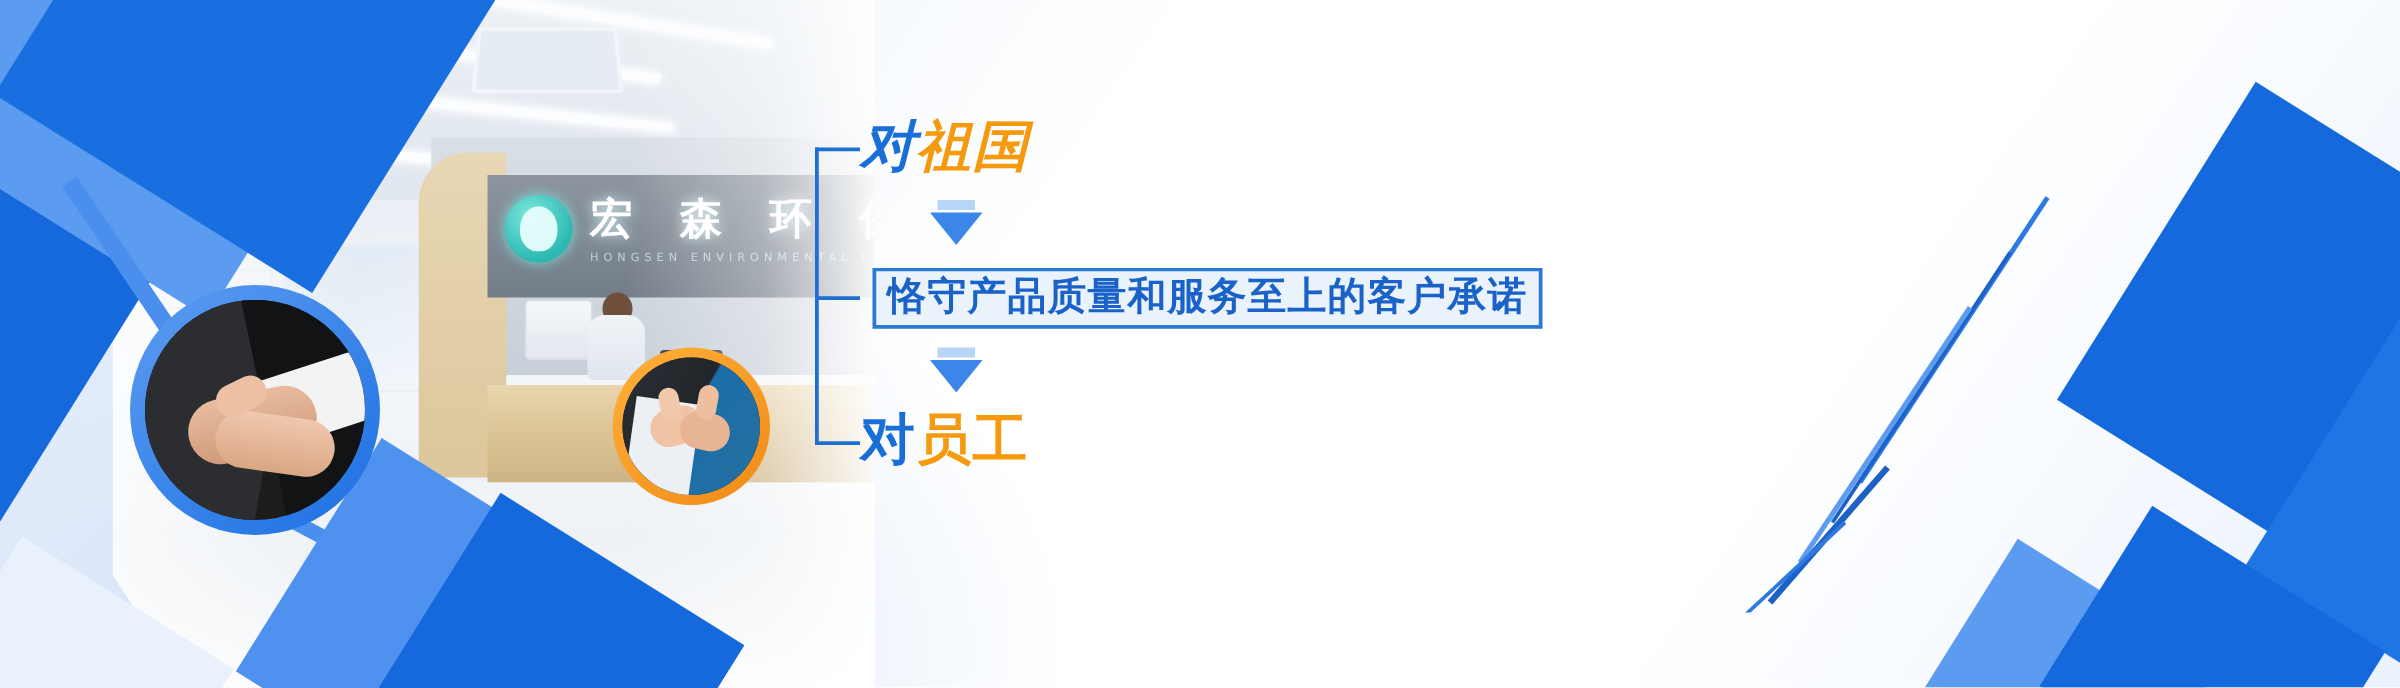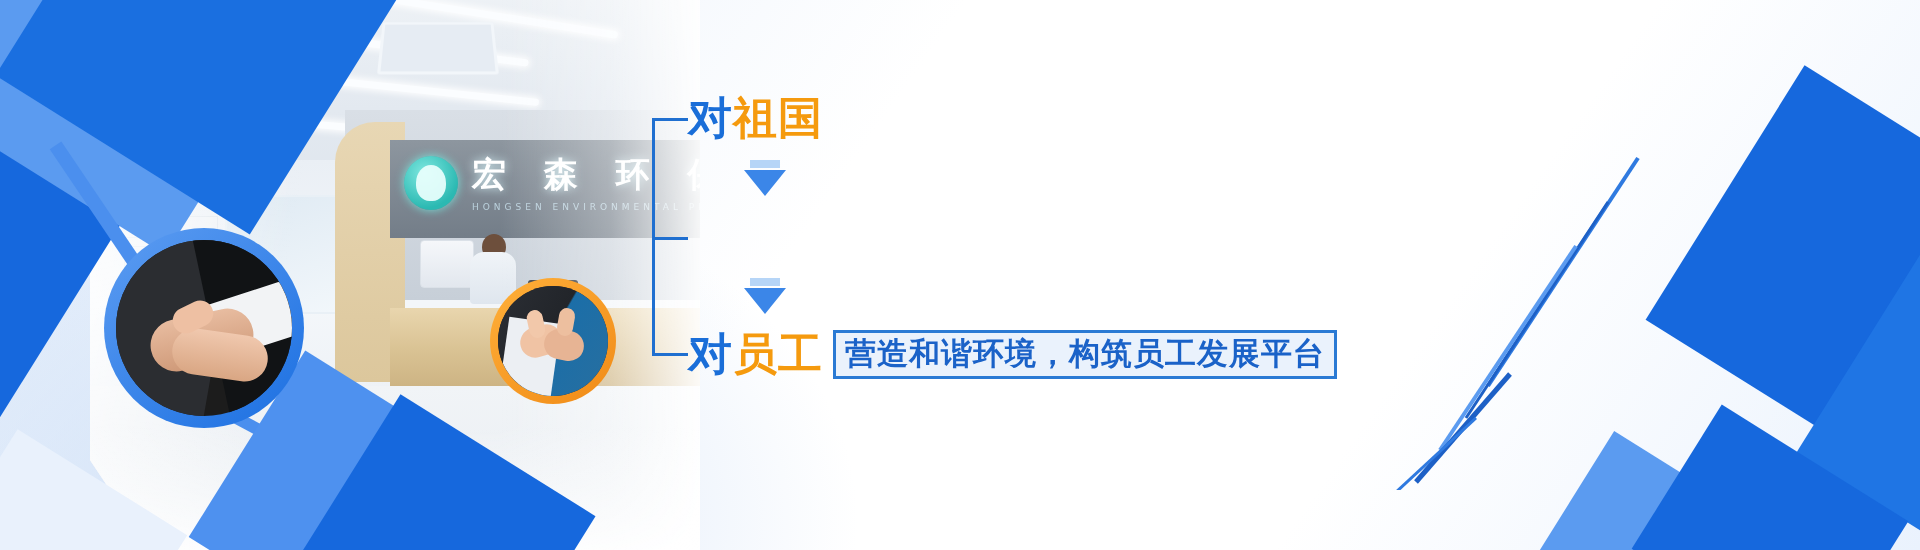--- a/index.html
+++ b/index.html
@@ -242,31 +242,31 @@
   <div class="shape rp-a"></div>
   <div class="shape rp-b"></div>
   <div class="shape rp-d"></div>
   <div class="shape rp-c"></div>
 
   <div class="bracket"></div>
   <div class="tick" style="top:118px;"></div>
   <div class="tick" style="top:237px;"></div>
   <div class="tick" style="top:353px;"></div>
 
-  <div class="row" style="left:688px;top:96px;">
+  <div class="row" style="left:688px;top:96px;font-style:italic;">
     <span class="lead"><span class="b">对</span><span class="o">祖国</span></span>
   </div>
 
   <div class="arrow-top" style="left:750px;top:160px;"></div>
   <div class="arrow" style="left:744px;top:170px;"></div>
 
   <div class="row" style="left:688px;top:214px;">
+    <span class="boxed">恪守产品质量和服务至上的客户承诺</span>
   </div>
 
   <div class="arrow-top" style="left:750px;top:278px;"></div>
   <div class="arrow" style="left:744px;top:288px;"></div>
 
   <div class="row" style="left:688px;top:330px;align-items:center;">
     <span class="lead"><span class="b">对</span><span class="o">员工</span></span>
-    <span class="boxed">营造和谐环境，构筑员工发展平台</span>
   </div>
 
 </div>
 
 </body></html>

